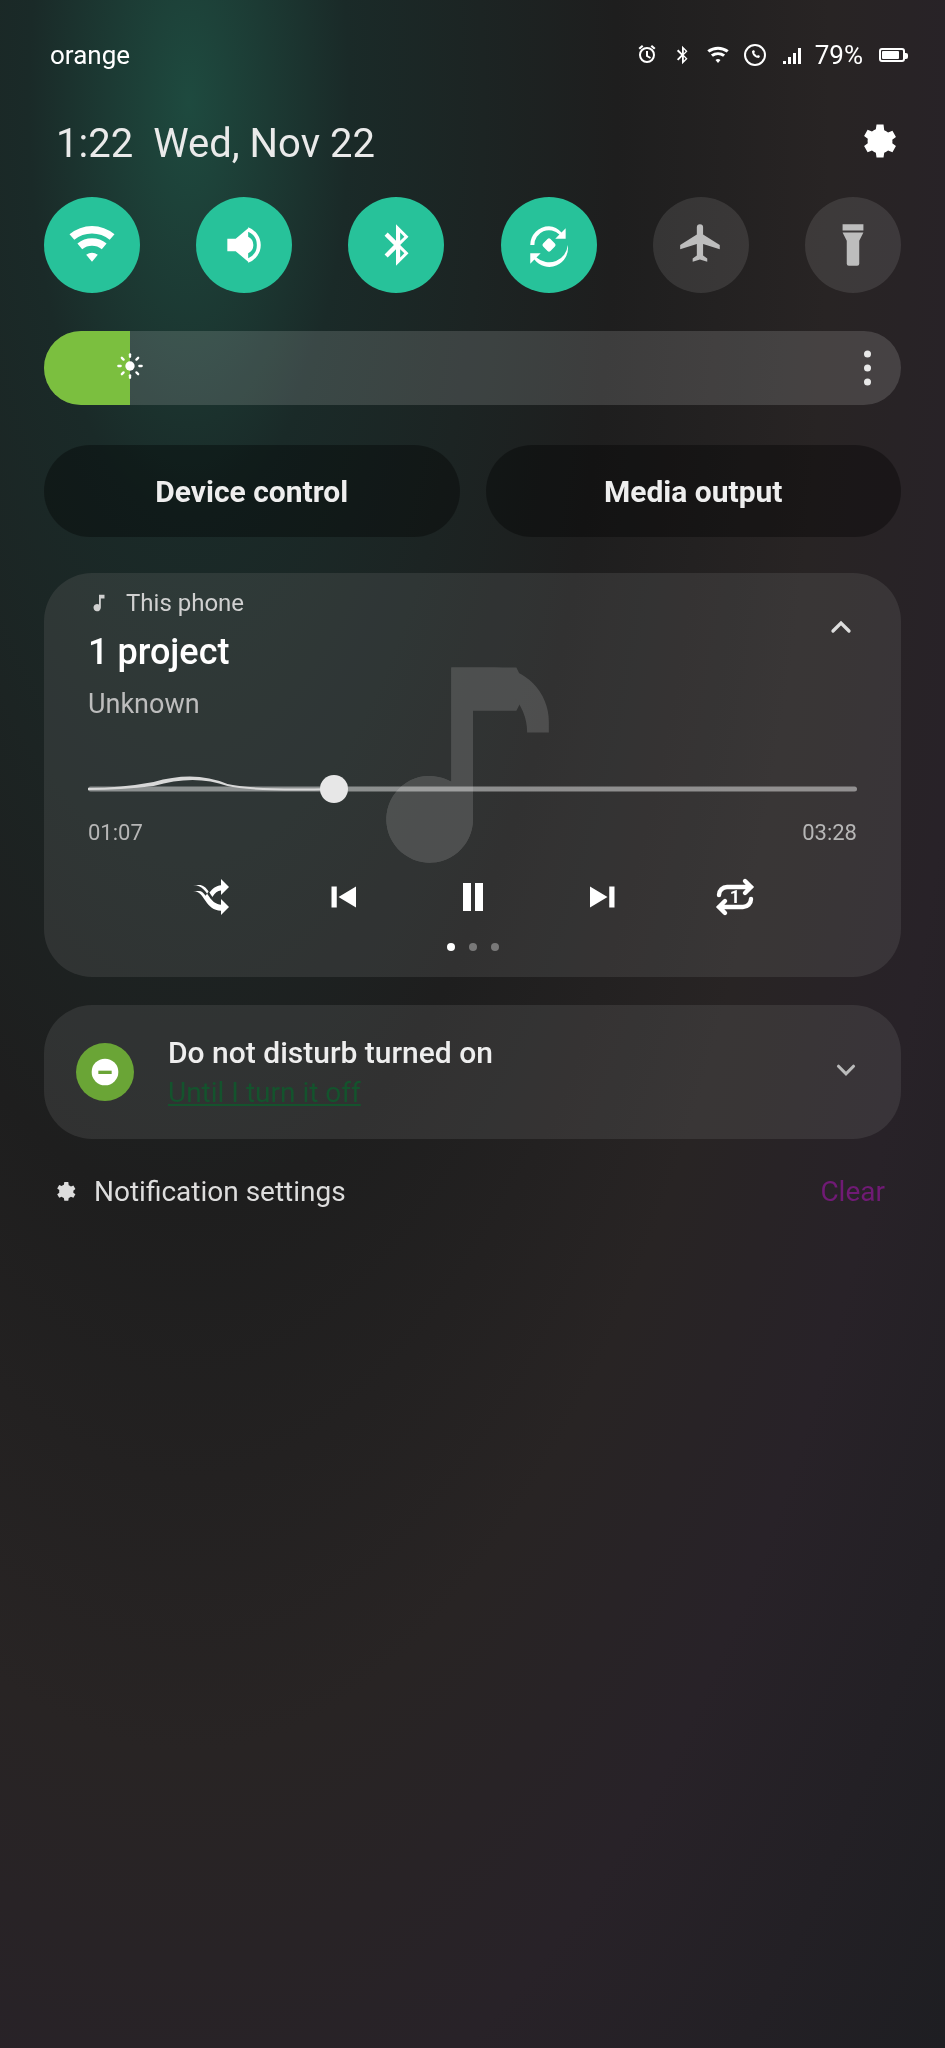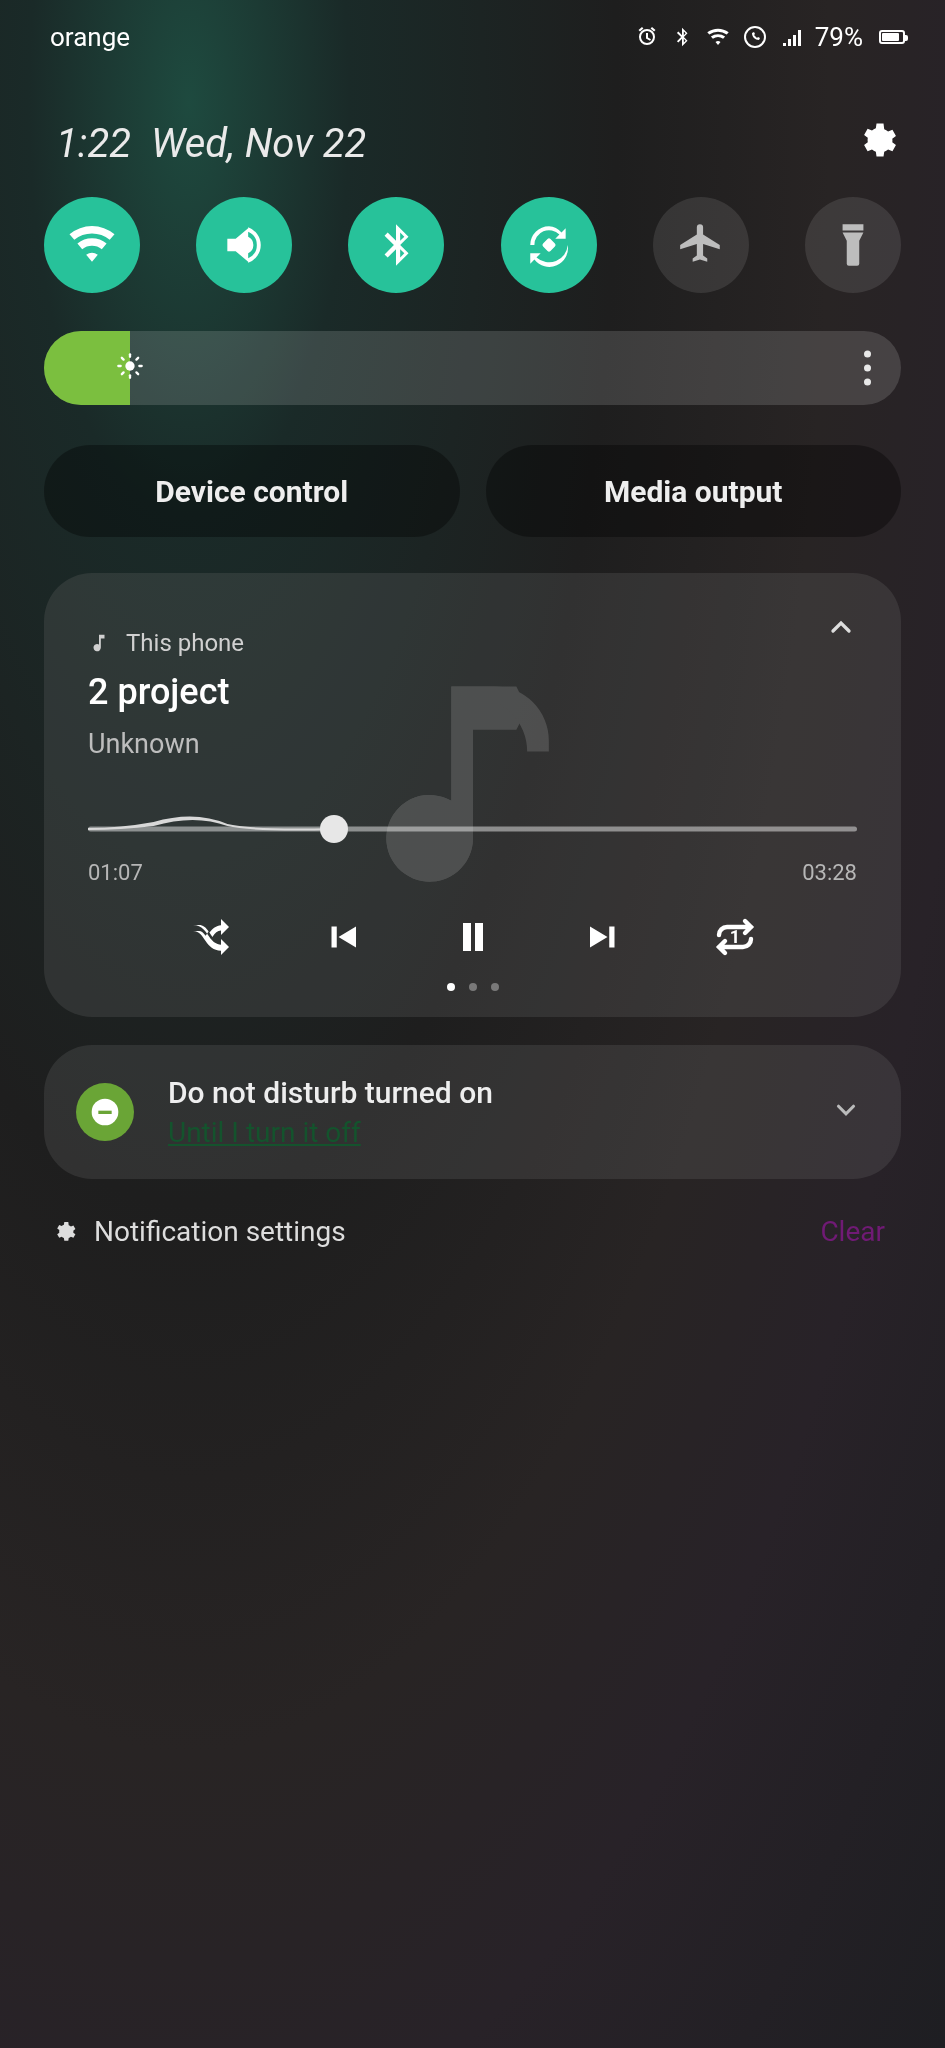--- a/index.html
+++ b/index.html
@@ -6,38 +6,37 @@
   html, body { width: 945px; height: 2048px; overflow: hidden; }
   body {
     font-family: -apple-system, BlinkMacSystemFont, "Segoe UI", Roboto, sans-serif;
     background: radial-gradient(ellipse at 20% 5%, #1e4a3f 0%, #1a2a28 15%, #1e1e1e 40%, #282424 60%, #282228 75%, #1e1e22 100%);
     color: #fff;
     position: relative;
   }
   .statusbar {
     display: flex;
     justify-content: space-between;
-    align-items: flex-start;
+    align-items: flex-end;
     padding: 22px 40px 0 50px;
     height: 70px;
     font-size: 26px;
   }
   .statusbar .left { font-weight: 400; }
   .statusbar .right { display:flex; align-items:center; gap:12px; }
   .statusbar .right .ico { display:inline-flex; align-items:center; justify-content:center; }
   .statusbar .battpct { font-size:26px; margin-left:0;}
   .batt-shell { display:inline-flex; align-items:center; }
   .batt-body { width:26px; height:14px; border:2px solid #fff; border-radius:3px; position:relative; margin-left:4px;}
   .batt-body::after { content:''; position:absolute; right:-5px; top:3px; width:3px; height:6px; background:#fff; border-radius:0 2px 2px 0;}
   .batt-fill { position:absolute; left:1px; top:1px; bottom:1px; background:#fff; border-radius:1px;}
 
   .headerrow {
-    display:flex; justify-content:space-between; 
+    display:flex; justify-content:space-between; align-items:center;
     padding: 50px 48px 20px 56px;
-    font-style: italic;
   }
   .timeblock { display:flex; align-items:baseline; gap:20px; }
   .timeblock .time { font-size:40px; font-weight:400; color:#eaeaea;}
   .timeblock .date { font-size:40px; font-weight:400; color:#eaeaea;}
 
   .qs-toggles {
     display:flex; gap:0; padding: 10px 44px 0 44px; justify-content:space-between;
   }
   .qt {
     width:96px; height:96px; border-radius:50%;
@@ -74,21 +73,21 @@
     flex:1; height:92px; background:rgba(0,0,0,0.35); border-radius:46px;
     display:flex; align-items:center; justify-content:center;
     font-size:30px; color:#eee; font-weight:700;
   }
 
   .card {
     margin:36px 44px 0 44px;
     background:rgba(120,120,120,0.22);
     border-radius:48px;
     position:relative;
-    padding:56px 44px 26px 44px;
+    padding:16px 44px 26px 44px;
   }
   .media-header { display:flex; align-items:center; gap:16px; font-size:24px; color:#d0d0d0;}
   .media-title { font-size:36px; color:#fff; font-weight:500; margin-top:14px;}
   .media-artist { font-size:27px; color:#bdbdbd; margin-top:15px;}
   .media-caret { position:absolute; right:44px; top:38px; }
   .bg-note {
     position:absolute; left:50%; top:48%; transform:translate(-50%,-50%);
     opacity:0.28; pointer-events:none;
   }
   .progress {
@@ -259,21 +258,21 @@
     <svg width="22" height="22" viewBox="0 0 24 24">
         <path fill="#d0d0d0" d="M12 3v10.55A4 4 0 1 0 14 17V7h4V3z"></path>
       </svg>
     <span>This phone</span>
   </div>
   <div class="media-caret">
     <svg width="32" height="32" viewBox="0 0 24 24">
         <path fill="none" stroke="#ddd" stroke-width="2.5" stroke-linecap="round" d="M6 15l6-6 6 6"></path>
       </svg>
   </div>
-  <div class="media-title">2 project</div>
+  <div class="media-title">1 project</div>
   <div class="media-artist">Unknown</div>
 
   <div class="progress">
     <div class="track"></div>
     <svg class="wave" id="wave" height="40" preserveAspectRatio="none" viewBox="0 0 300 40" style="width: 32%;">
       <path fill="#d8d8d8" d="M0 28 Q 40 28 80 22 Q 130 10 170 24 Q 200 30 300 28 L300 30 Q 200 32 170 26 Q 130 14 80 26 Q 40 30 0 30 Z"></path>
     </svg>
     <div class="thumb" id="progress-thumb" style="left: 32%;"></div>
   </div>
   <div class="times">

